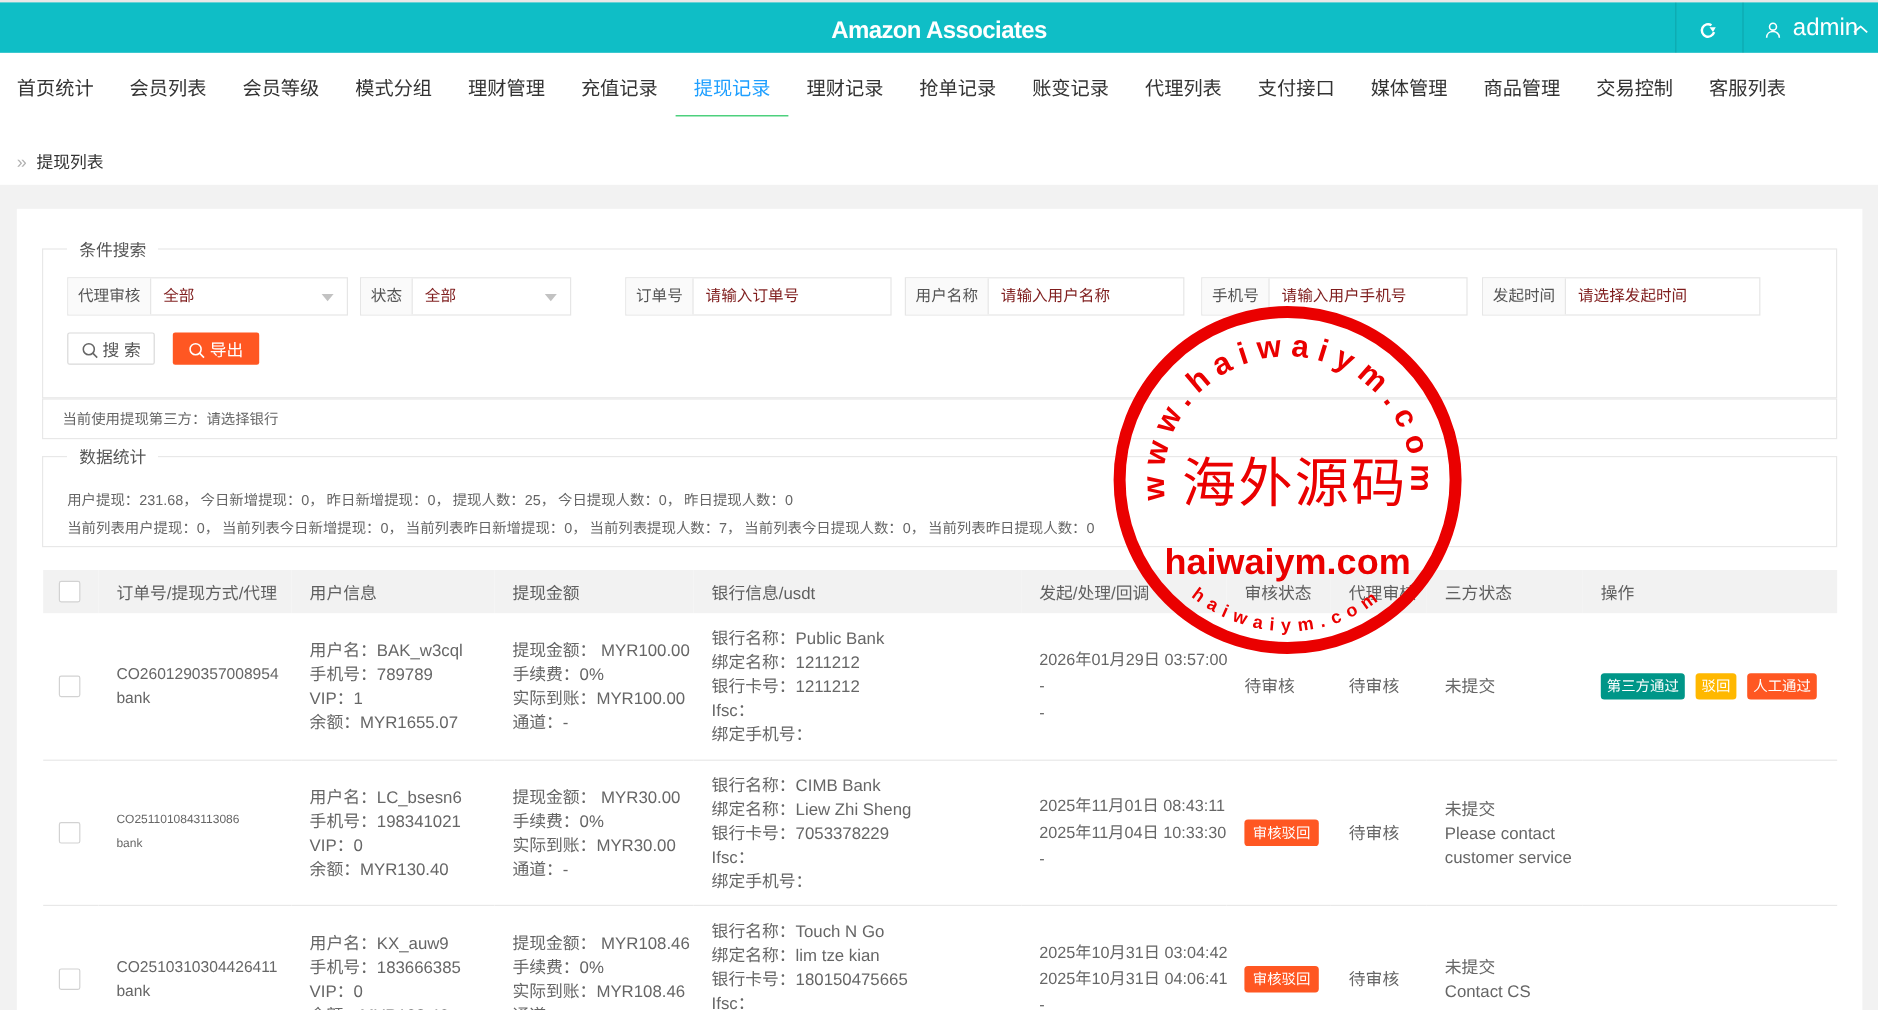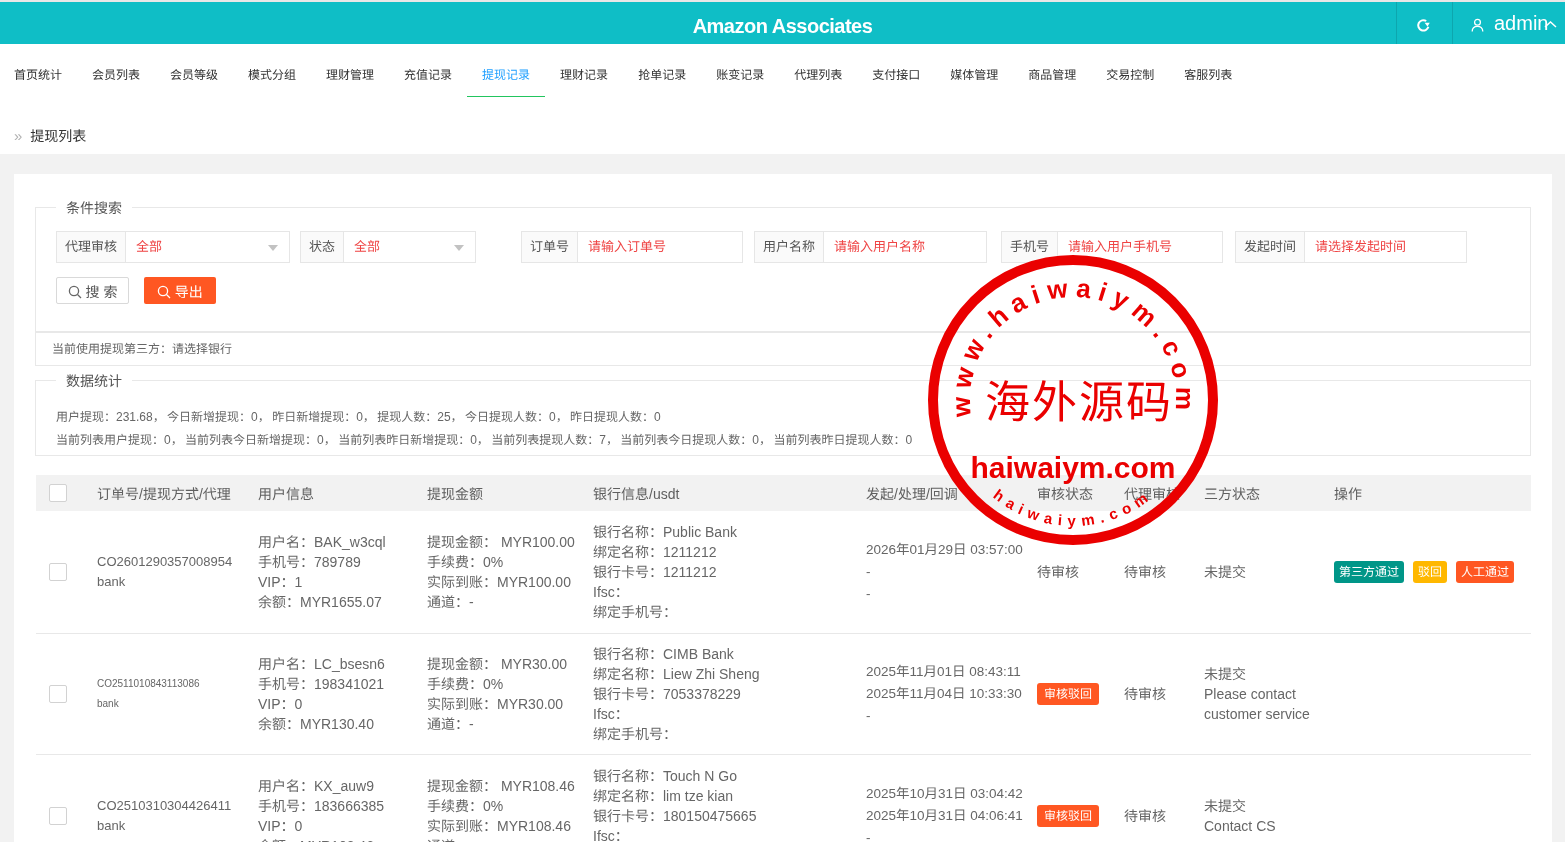--- a/index.html
+++ b/index.html
@@ -6,36 +6,36 @@
 * { margin:0; padding:0; box-sizing:border-box; }
 html,body { width:1565px; height:842px; overflow:hidden; }
 body { background:#f2f2f2; font-family:"Liberation Sans",sans-serif; color:#666; font-size:14px; position:relative; }
 .topline { height:2px; background:#e9e7e7; }
 .header { height:42px; background:#0fbec6; position:relative; color:#fff; }
 .header .title { position:absolute; left:0; right:0; top:3px; height:42px; line-height:42px; text-align:center; font-size:20px; font-weight:bold; letter-spacing:-0.5px; }
 .header .sep { position:absolute; top:0; bottom:0; width:1px; background:rgba(0,0,0,.12); }
 .hicon { position:absolute; }
 .nav { background:#fff; height:66px; padding-left:-1px; white-space:nowrap; }
 .nav ul { list-style:none; margin-left:-1px; }
-.nav li { display:inline-block; padding:0 15px; height:53px; line-height:62px; font-size:12px; color:#333; }
+.nav li { display:inline-block; padding:0 15px; height:53px; line-height:62px; font-size:16px; color:#333; }
 .nav li.active { color:#1e9fff; border-bottom:1px solid #22c55e; }
 .crumb { background:#fff; height:44px; line-height:51px; padding-left:14px; font-size:14px; color:#333; }
 .crumb .arr { color:#b1b1b1; font-size:15px; margin-right:8px; }
 .panel { position:absolute; left:14px; top:174px; width:1538px; height:668px; background:#fff; overflow:hidden; }
 fieldset { position:absolute; border:1px solid #e8e8e8; }
 fieldset legend { margin-left:20px; padding:0 10px; color:#555; font-size:14px;margin-top:48px; }
 .fs1 { left:21px; top:23px; width:1496px; height:135px; }
 .fs2 { left:21px; top:196px; width:1496px; height:86px; }
 .thirdbox { position:absolute; left:21px; top:158px; width:1496px; height:34px; border:1px solid #e8e8e8; line-height:32px; padding-left:16px; color:#666; font-size:12px; }
 .stats { position:absolute; left:42px; top:232px; line-height:23px; color:#666; font-size:12px; }
 
 .frow { position:absolute; left:42px; top:57px; height:32px; }
 .fgroup { position:absolute; top:0; height:32px; border:1px solid #e6e6e6; background:#fff; font-size:13px; }
 .fgroup .lab { float:left; height:30px; line-height:30px; padding:0 8px; background:#fafafa; border-right:1px solid #e6e6e6; color:#555; }
-.fgroup .val { float:left; height:30px; line-height:30px; padding:0 10px; color:#ef4444; }
+.fgroup .val { float:left; height:30px; line-height:30px; padding:0 10px; color:#7f1d1d; }
 .fgroup .tri { position:absolute; right:11px; top:13px; width:0; height:0; border:5px solid transparent; border-top:6px solid #c2c2c2; }
 .btns { position:absolute; left:42px; top:103px; height:30px; }
 .btn { display:inline-block; height:27px; line-height:28px; border-radius:2px; font-size:14px; vertical-align:top; }
 .btn-search { border:1px solid #d9d9d9; background:#fff; color:#555; width:73px; text-align:center; }
 .btn-export { background:#ff5722; color:#fff; width:72px; text-align:center; margin-left:11px; line-height:30px; }
 
 table { position:absolute; left:22px; top:301px; width:1495px; border-collapse:collapse; table-layout:fixed; }
 th { background:#f2f2f2; height:36px; font-weight:normal; text-align:left; padding-left:15px; color:#5f5f5f; font-size:14px; }
 td { border-bottom:1px solid #e8e8e8; vertical-align:middle; padding:10px 0 10px 15px; line-height:20px; color:#666; font-size:14px; }
 tr.r1 { height:122px; }

